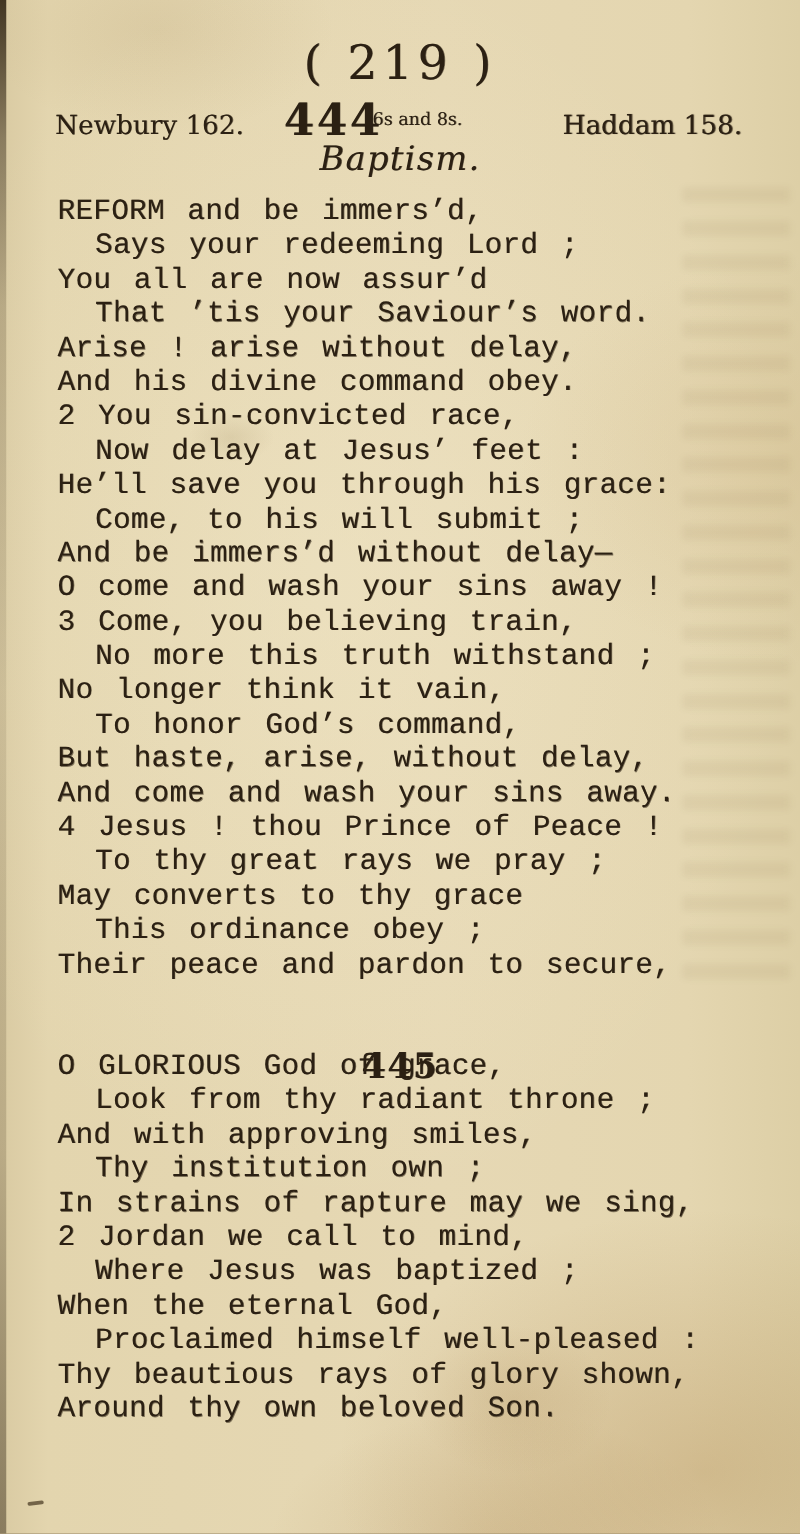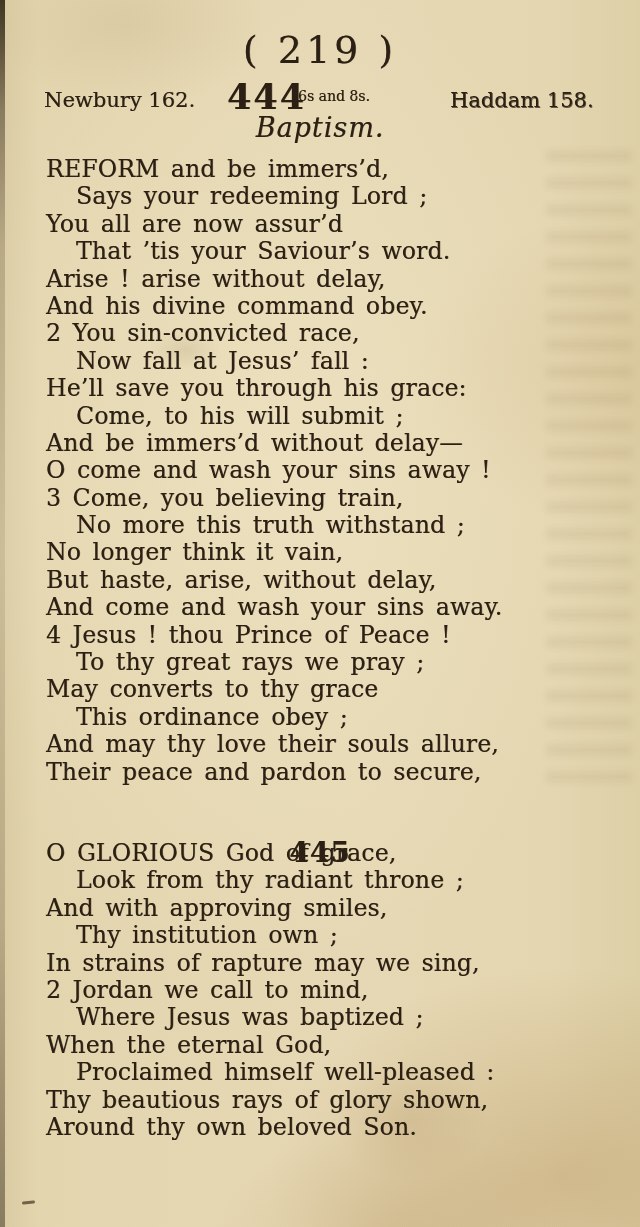--- a/index.html
+++ b/index.html
@@ -41,21 +41,21 @@
   .meter{position:absolute;top:88px;left:298px;font-size:14px;}
   .tune-right{position:absolute;top:88px;left:438px;font-size:21px;text-shadow:0.8px 0.5px 0.6px rgba(43,32,19,0.7);margin-left:12px;}
   .section-title{position:absolute;top:112px;left:0;width:100%;text-align:center;
     font-style:italic;font-size:27px;letter-spacing:1px;}
   .hymn-body{position:absolute;left:46px;right:20px;font-size:23.5px;line-height:27.4px;
     word-spacing:0.16em;letter-spacing:0.2px;white-space:nowrap;}
   .hymn1{top:156px;}
   .hymn2-no{position:absolute;top:836px;left:0;width:100%;text-align:center;
     font-size:28px;font-weight:bold;letter-spacing:1px;}
   .hymn2{top:840px;}
-  .line{height:27.4px;}
+  .line{height:27.4px;font-family:Liberation Mono, monospace;}
   .line.indent{padding-left:30px;}
   .mark-bl{position:absolute;left:22px;top:1201px;width:13px;height:3px;border-radius:2px;
     background:rgba(55,40,20,0.65);transform:rotate(-6deg);}
   .stain-a{position:absolute;left:150px;top:330px;width:70px;height:40px;border-radius:50%;
     background:radial-gradient(ellipse at center, rgba(120,95,50,0.12), rgba(120,95,50,0) 70%);}
   .stain-b{position:absolute;left:330px;top:1060px;width:160px;height:120px;border-radius:50%;
     background:radial-gradient(ellipse at center, rgba(150,110,55,0.14), rgba(150,110,55,0) 70%);}
 </style>
 </head>
 <body>
@@ -77,35 +77,35 @@
   <div class="section-title txt">Baptism.</div>
 
   <div class="hymn-body hymn1 txt">
       <div class="line">REFORM and be immers’d,</div>
       <div class="line indent">Says your redeeming Lord ;</div>
       <div class="line">You all are now assur’d</div>
       <div class="line indent">That ’tis your Saviour’s word.</div>
       <div class="line">Arise ! arise without delay,</div>
       <div class="line">And his divine command obey.</div>
       <div class="line">2 You sin-convicted race,</div>
-      <div class="line indent">Now fall at Jesus’ fall :</div>
+      <div class="line indent">Now delay at Jesus’ feet :</div>
       <div class="line">He’ll save you through his grace:</div>
       <div class="line indent">Come, to his will submit ;</div>
       <div class="line">And be immers’d without delay—</div>
       <div class="line">O come and wash your sins away !</div>
       <div class="line">3 Come, you believing train,</div>
       <div class="line indent">No more this truth withstand ;</div>
       <div class="line">No longer think it vain,</div>
+      <div class="line indent">To honor God’s command,</div>
       <div class="line">But haste, arise, without delay,</div>
       <div class="line">And come and wash your sins away.</div>
       <div class="line">4 Jesus ! thou Prince of Peace !</div>
       <div class="line indent">To thy great rays we pray ;</div>
       <div class="line">May converts to thy grace</div>
       <div class="line indent">This ordinance obey ;</div>
-      <div class="line">And may thy love their souls allure,</div>
       <div class="line">Their peace and pardon to secure,</div>
     </div>
 
   <div class="hymn2-no txt">445</div>
 
   <div class="hymn-body hymn2 txt">
       <div class="line">O GLORIOUS God of grace,</div>
       <div class="line indent">Look from thy radiant throne ;</div>
       <div class="line">And with approving smiles,</div>
       <div class="line indent">Thy institution own ;</div>

